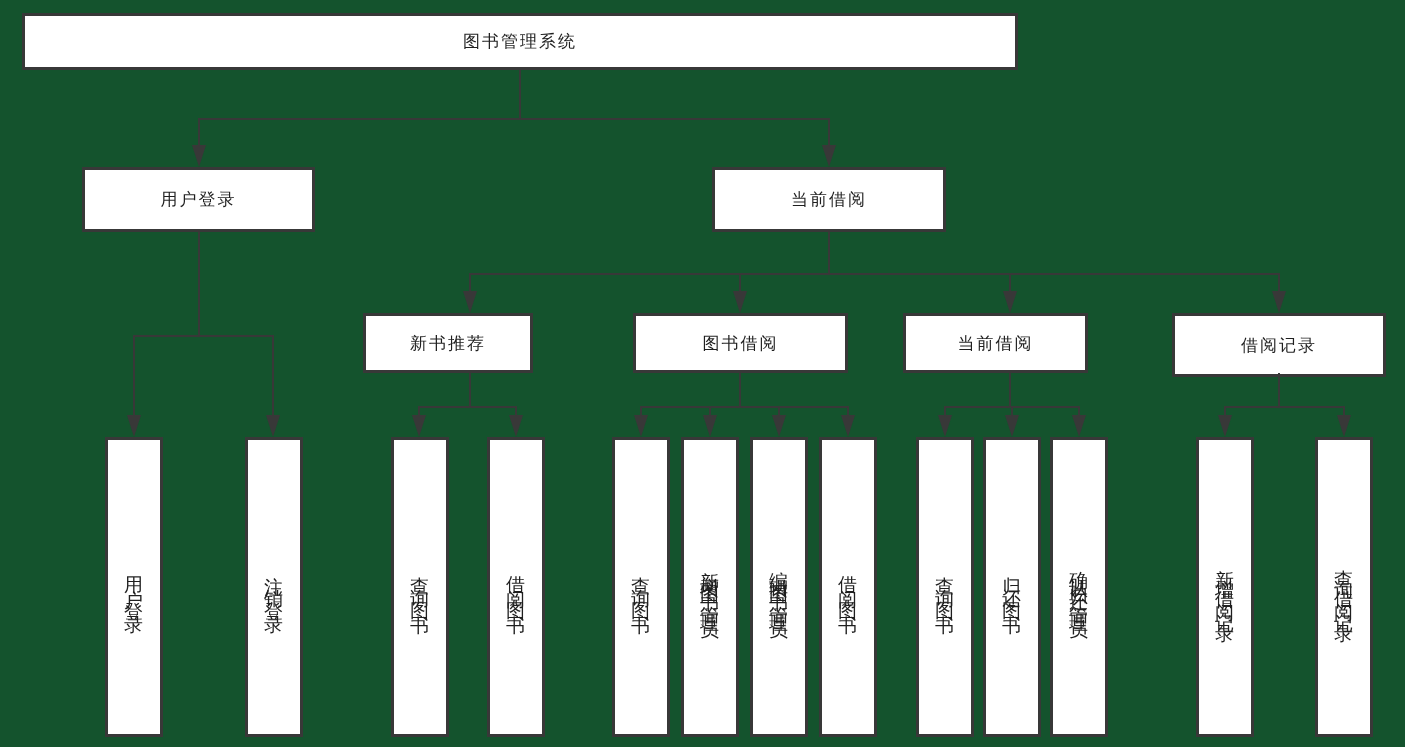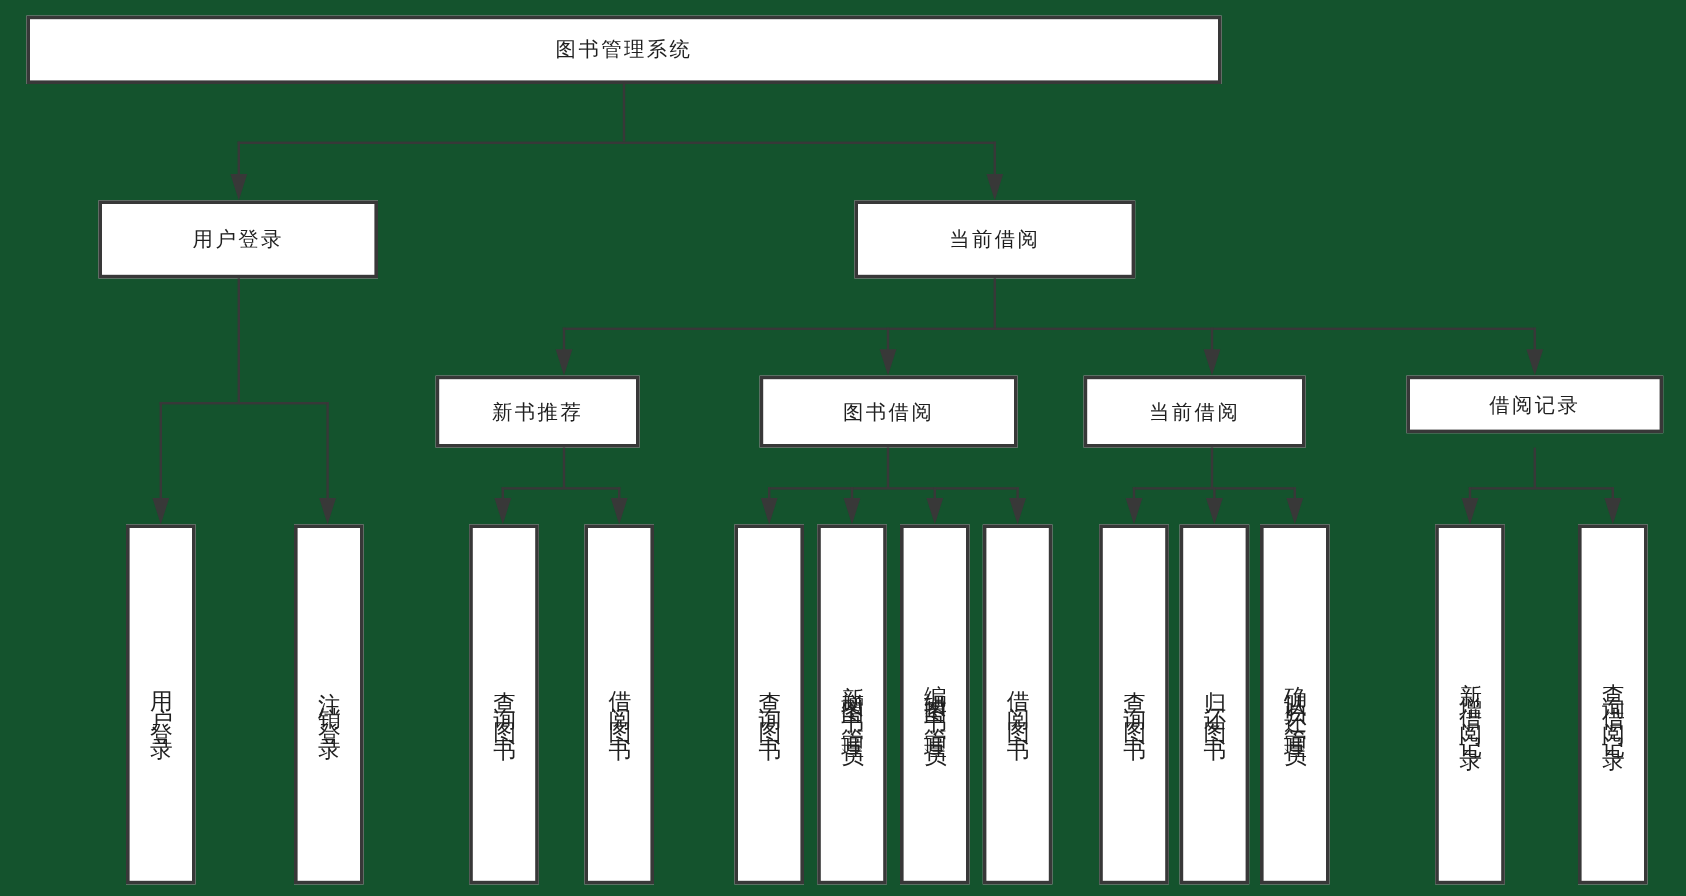--- a/index.html
+++ b/index.html
@@ -79,21 +79,21 @@
 
   <div class="box" style="left:363px;top:313px;width:170px;height:60px;">
     <span>新书推荐</span>
   </div>
   <div class="box" style="left:633px;top:313px;width:215px;height:60px;">
     <span>图书借阅</span>
   </div>
   <div class="box" style="left:903px;top:313px;width:185px;height:60px;">
     <span>当前借阅</span>
   </div>
-  <div class="box" style="left:1172px;top:313px;width:214px;height:48px;">
+  <div class="box" style="left:1172px;top:313px;width:214px;height:64px;">
     <span>借阅记录</span>
   </div>
 
   <div class="vl" style="left:469px;top:373px;height:34px;"></div>
   <div class="hl" style="left:418px;top:406px;width:99px;"></div>
   <div class="vl" style="left:418px;top:406px;height:11px;"></div>
   <div class="vl" style="left:515px;top:406px;height:11px;"></div>
   <div class="ar" style="left:412px;top:415px;"></div>
   <div class="ar" style="left:509px;top:415px;"></div>
 

